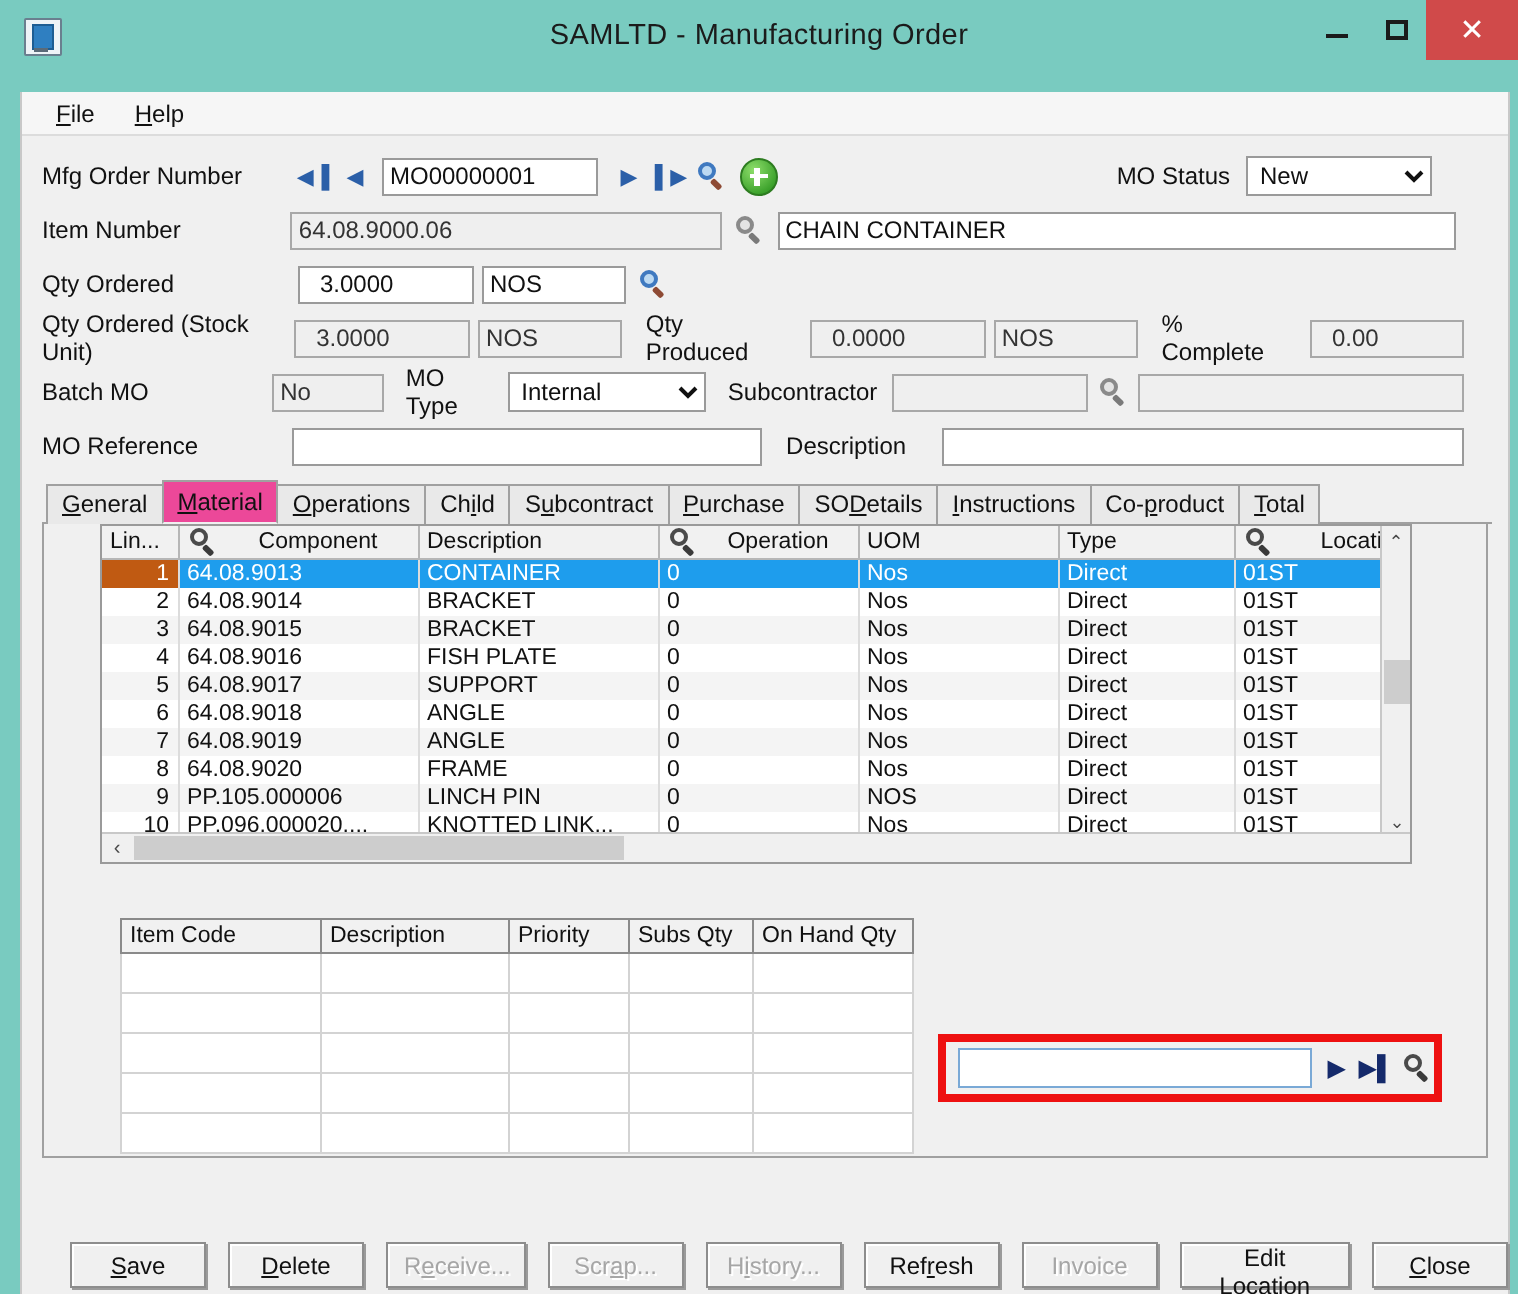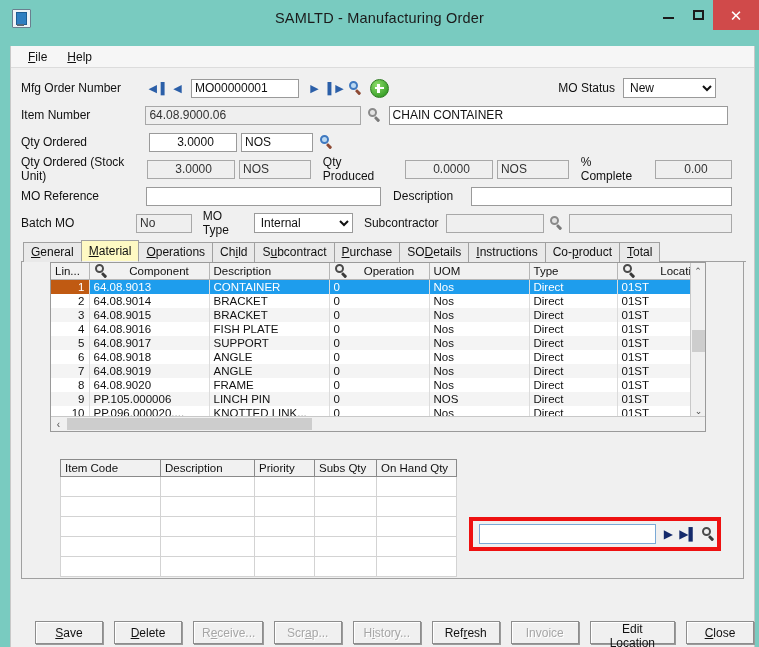--- a/index.html
+++ b/index.html
@@ -58,21 +58,21 @@
   
   .form{position:relative;padding:8px 10px 0 10px;}
   .row{display:flex;align-items:center;height:24px;margin-bottom:3px;}
   .lbl{font-size:12px;color:#111;}
   .fld{
     height:19px;box-sizing:border-box;border:1px solid #9a9a9a;
     background:#fff;font-family:"Liberation Sans",sans-serif;font-size:12px;
     padding:1px 3px;color:#111;outline:none;
   }
   .fld.ro{background:#efefef;color:#333;border:1px solid #a8a8a8;}
-  .fld.num{text-align:center;padding-right:5px;padding-left:10px;}
+  .fld.num{text-align:left;padding-right:5px;padding-left:10px;}
   .navbtn{
     width:15px;height:15px;display:inline-flex;align-items:center;justify-content:center;
     color:#2b5fa8;font-size:11px;cursor:default;user-select:none;
   }
   .mag{
     width:17px;height:16px;position:relative;display:inline-block;cursor:default;
   }
   .mag .glass{
     position:absolute;left:1px;top:1px;width:9px;height:9px;border-radius:50%;
     border:2px solid #3f79c0;background:#bcd9f2;box-sizing:border-box;
@@ -102,21 +102,21 @@
   
   .tabstrip{
     margin:6px 0 0 10px;display:flex;align-items:flex-end;height:21px;
     border-bottom:1px solid #a0a0a0;padding-left:2px;width:725px;box-sizing:border-box;
   }
   .tab{
     height:19px;line-height:19px;padding:0 7px;font-size:12px;color:#111;
     border:1px solid #a0a0a0;border-bottom:none;background:#e9e9e9;
     margin-right:-1px;cursor:default;position:relative;top:1px;
   }
-  .tab.active{background:#fef9c3;height:20px;line-height:20px;top:1px;z-index:2;border-bottom:1px solid #f0f0f0;}
+  .tab.active{background:#ec4899;height:20px;line-height:20px;top:1px;z-index:2;border-bottom:1px solid #f0f0f0;}
   .tab u{text-decoration:underline;}
   
   .tabpage{
     margin:0 10px;height:317px;background:#f0f0f0;
     border:1px solid #a0a0a0;border-top:none;box-sizing:border-box;position:relative;
   }
   
   .grid-wrap{
     position:absolute;left:28px;top:0px;width:656px;height:170px;
     background:#fff;border:1px solid #9a9a9a;box-sizing:border-box;overflow:hidden;
@@ -277,49 +277,49 @@
         <input class="fld ro num" style="width: 88px;" value="0.0000">
         <span style="width:4px"></span>
         <input class="fld ro" style="width: 72px;" value="NOS">
         <span style="width:12px"></span>
         <div class="lbl">% Complete</div>
         <span style="width:10px"></span>
         <input class="fld ro num" style="width: 77px; margin-right: 12px;" value="0.00">
       </div>
 
       <div class="row">
-        <div class="lbl" style="width:110px">MO Reference</div>
-        <div style="width:18px"></div>
-        <input class="fld" style="width: 242px;" value="">
-        <span style="width:12px"></span>
-        <div class="lbl" style="width:80px">Description</div>
-        <input class="fld" style="width: 268px; margin-right: 12px;" value="">
-      </div>
-
-      <div class="row">
         <div class="lbl" style="width:110px">Batch MO</div>
         <div style="width:18px"></div>
         <input class="fld ro" style="width: 56px;" value="No">
         <span style="width:12px"></span>
         <div class="lbl">MO Type</div>
         <span style="width:8px"></span>
         <select class="combo" style="width:110px">
           <option>Internal</option>
         </select>
         <span style="width:12px"></span>
         <div class="lbl">Subcontractor</div>
         <span style="width:8px"></span>
         <input class="fld ro" style="width: 98px;" value="">
         <span style="width:6px"></span>
         <span class="mag grey">
             <span class="glass"></span>
             <span class="handle"></span>
           </span>
         <span style="width:5px"></span>
         <input class="fld ro" style="width: 163px; margin-right: 12px;" value="">
+      </div>
+
+      <div class="row">
+        <div class="lbl" style="width:110px">MO Reference</div>
+        <div style="width:18px"></div>
+        <input class="fld" style="width: 242px;" value="">
+        <span style="width:12px"></span>
+        <div class="lbl" style="width:80px">Description</div>
+        <input class="fld" style="width: 268px; margin-right: 12px;" value="">
       </div>
     </div>
 
     <div class="tabstrip">
       <div class="tab"><span></span><u>G</u><span>eneral</span></div>
       <div class="tab active"><span></span><u>M</u><span>aterial</span></div>
       <div class="tab"><span></span><u>O</u><span>perations</span></div>
       <div class="tab"><span>Ch</span><u>i</u><span>ld</span></div>
       <div class="tab"><span>S</span><u>u</u><span>bcontract</span></div>
       <div class="tab"><span></span><u>P</u><span>urchase</span></div>

